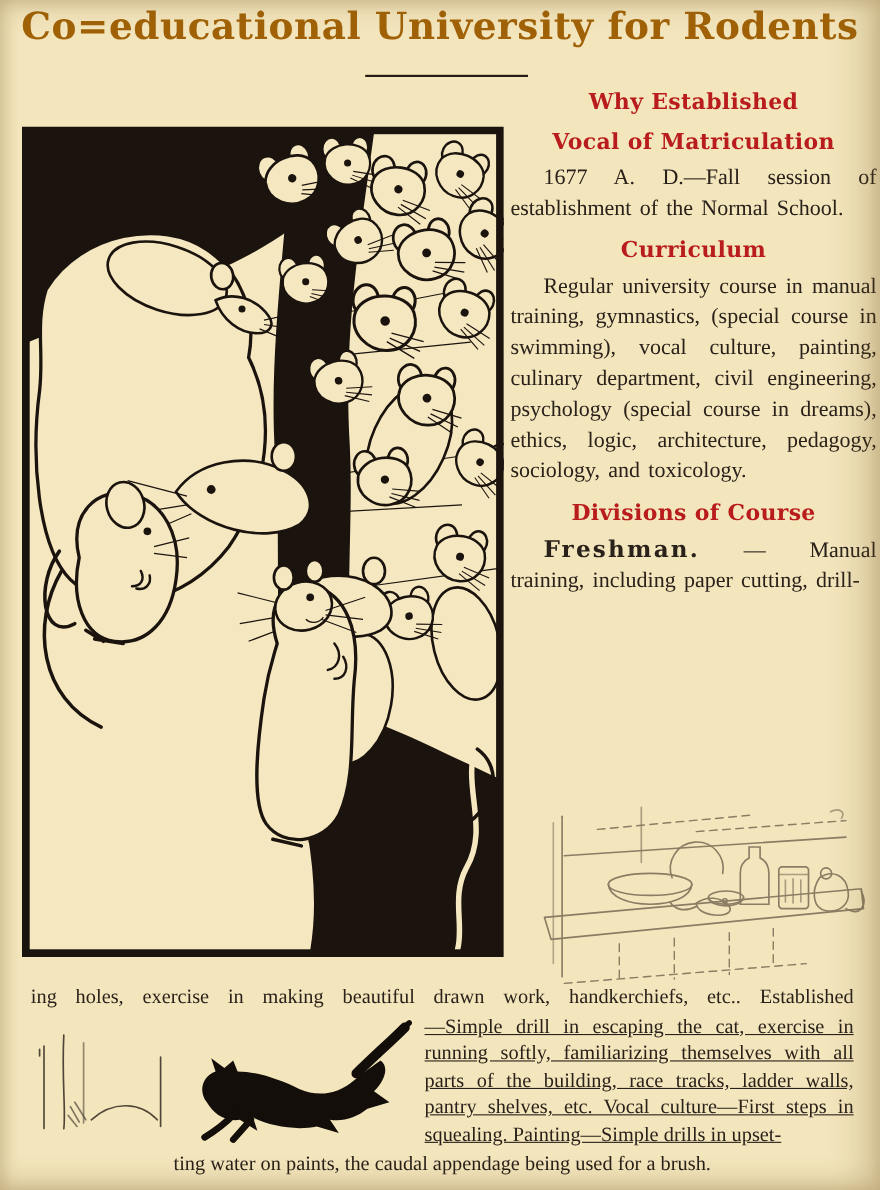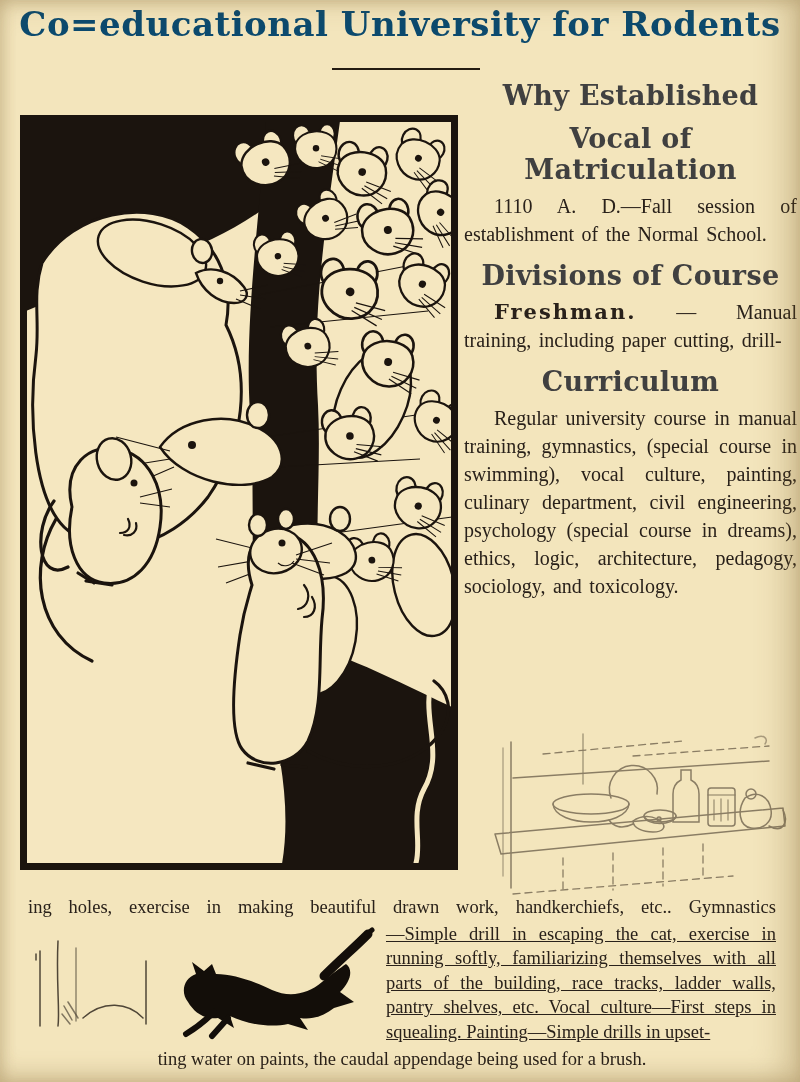--- a/index.html
+++ b/index.html
@@ -15,35 +15,35 @@
                inset 0 -8px 18px rgba(125,95,45,.14),
                inset 0 6px 12px rgba(125,95,45,.10),
                inset 6px 0 12px rgba(125,95,45,.10);
   }
   figure{margin:0;padding:0;}
 
   .page-title{
     position:absolute;top:4px;left:0;width:800px;
     font-family:"DejaVu Serif", serif;font-weight:700;
     font-size:34px;letter-spacing:.5px;text-align:center;
-    color:#0c4a6e;margin:0;
+    color:#a16207;margin:0;
   }
   .title-divider{
     position:absolute;top:68px;left:332px;width:148px;height:0;
     border-top:2.5px solid #241c12;
   }
 
   .illo-rats{position:absolute;left:20px;top:115px;width:438px;height:755px;}
   .illo-pantry{position:absolute;left:483px;top:726px;width:312px;height:172px;}
 
   .col{position:absolute;left:464px;top:80px;width:333px;}
   .col h3{
     font-family:"DejaVu Serif", serif;font-weight:700;
-    font-size:27px;letter-spacing:.3px;text-align:center;
-    color:#404040;margin:12px 0 7px;
+    font-size:20px;letter-spacing:.3px;text-align:center;
+    color:#b91c1c;margin:12px 0 7px;
   }
   .col section:first-child h3{margin-top:0;}
   .col p{
     margin:0;font-size:20px;line-height:28px;
     text-align:justify;text-indent:30px;word-spacing:2.5px;
   }
   .lead{
     font-family:"DejaVu Serif", serif;font-weight:700;
     font-size:21px;letter-spacing:2px;
   }
@@ -156,29 +156,29 @@
     <rect x="3.5" y="3.5" width="431" height="748" fill="none" stroke="#1b140e" stroke-width="7"></rect>
   </svg>
 </figure>
 
 <main class="col">
   <section>
     <h3>Why Established</h3>
   </section>
   <section>
     <h3>Vocal of Matriculation</h3>
-    <p>1110 A. D.—Fall session of establishment of the Normal School.</p>
+    <p>1677 A. D.—Fall session of establishment of the Normal School.</p>
+  </section>
+  <section>
+    <h3>Curriculum</h3>
+    <p>Regular university course in manual training, gymnastics, (special course in swimming), vocal culture, painting, culinary department, civil engineering, psychology (special course in dreams), ethics, logic, architecture, pedagogy, sociology, and toxicology.</p>
   </section>
   <section>
     <h3>Divisions of Course</h3>
     <p><span class="lead">Freshman.</span><span> — Manual training, including paper cutting, drill-</span></p>
-  </section>
-  <section>
-    <h3>Curriculum</h3>
-    <p>Regular university course in manual training, gymnastics, (special course in swimming), vocal culture, painting, culinary department, civil engineering, psychology (special course in dreams), ethics, logic, architecture, pedagogy, sociology, and toxicology.</p>
   </section>
 </main>
 
 <figure class="illo-pantry">
   <svg viewBox="0 0 312 172" width="312" height="172" xmlns="http://www.w3.org/2000/svg">
     <path class="pan" d="M28,16 V162"></path>
     <path class="pan" d="M20,22 V150" opacity=".6"></path>
     <path class="pan" d="M100,8 V58" opacity=".7"></path>
     <path class="pan" d="M30,52 L286,35"></path>
     <path class="pand" d="M60,28 L200,15 M150,30 L286,20"></path>
@@ -205,21 +205,21 @@
     <circle class="pan" cx="268" cy="68" r="5"></circle>
     <path class="pan" d="M286,100 C300,108 306,96 300,84"></path>
 
     <path class="pand" d="M80,132 V168 M130,127 V164 M180,122 V160 M220,118 V152"></path>
     <path class="pand" d="M30,168 L250,150"></path>
     <path class="pan" d="M272,12 C280,8 286,12 282,18" opacity=".7"></path>
   </svg>
 </figure>
 
 <div class="bottom">
-  <p class="b-start">ing holes, exercise in making beautiful drawn work, handkerchiefs, etc.. Gymnastics</p>
+  <p class="b-start">ing holes, exercise in making beautiful drawn work, handkerchiefs, etc.. Established</p>
   <figure class="illo-cat">
     <svg viewBox="0 0 348 116" width="348" height="116" xmlns="http://www.w3.org/2000/svg">
 
       <path class="sk" d="M12,25 V100"></path>
       <path class="sk" d="M30,15 C28,55 32,85 30,100"></path>
       <path class="sk" d="M48,22 V95" opacity=".6"></path>
       <path class="sk" d="M118,35 V98"></path>
       <path class="sk" d="M55,92 C75,74 100,76 115,92"></path>
       <path class="sk" d="M36,80 L44,94 M40,76 L50,92 M34,88 L42,98" opacity=".7"></path>
       <path class="sk" d="M8,28 L8,34"></path>

